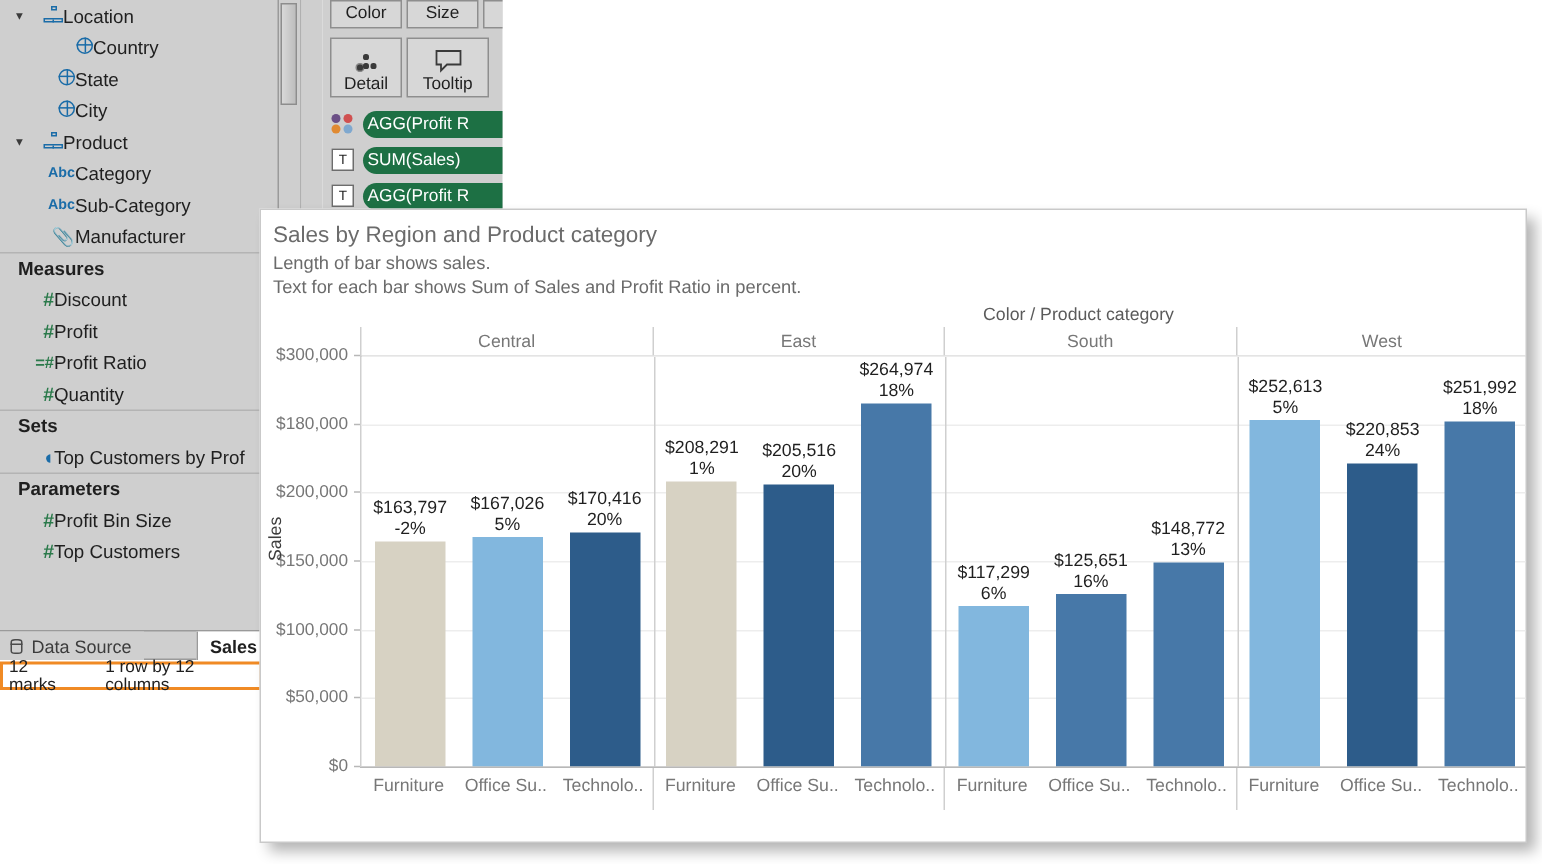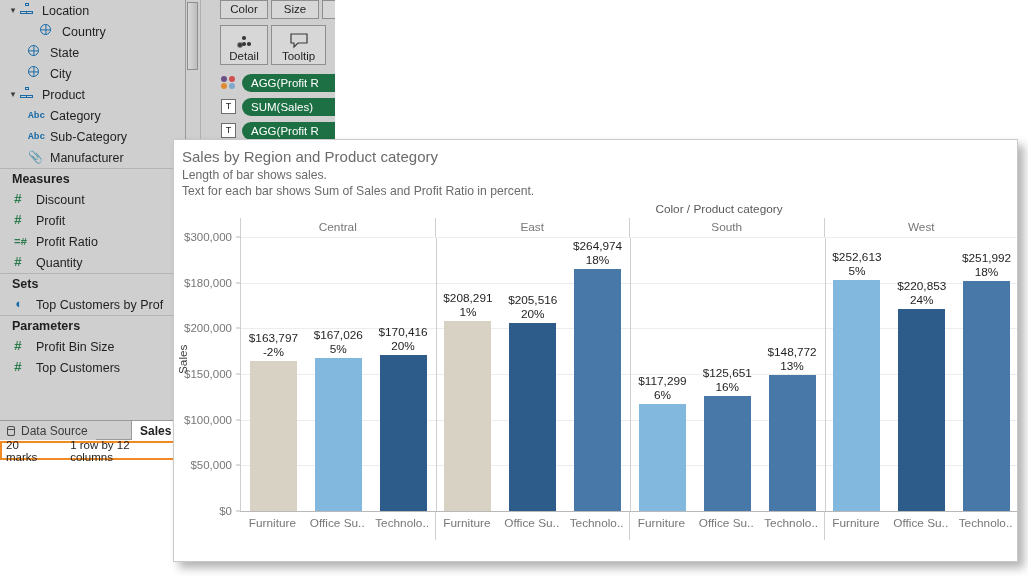--- a/index.html
+++ b/index.html
@@ -51,25 +51,24 @@
     width: 14px;
     color: #3b3b3b;
     font-size: 9px;
     line-height: 1;
     display: inline-block;
     text-align: center;
   }
   .pane-row .ic {
     width: 22px;
     display: inline-block;
-    text-align: left;
+    text-align: right;
     color: #1a6ca8;
     font-size: 12px;
     flex: 0 0 22px;
-    font-family: Liberation Mono, monospace;
   }
   .pane-row .ic.abc {
     font-size: 9.5px;
     font-weight: bold;
     color: #1a6ca8;
   }
   .pane-row .ic.hashg {
     color: #2b7a4b;
     font-weight: bold;
     font-size: 13px;
@@ -178,21 +177,21 @@
     padding-bottom: 2px;
   }
   .mk-pill {
     position: absolute;
     height: 18px;
     background: #1d7044;
     border-radius: 9px;
     color: #ffffff;
     font-size: 11.5px;
     line-height: 18px;
-    padding-left: 9px;
+    padding-left: 3px;
     white-space: nowrap;
     overflow: hidden;
   }
   .mk-shelf-icon {
     position: absolute;
     width: 15px; height: 15px;
     border: 1px solid #6d6d6d;
     box-sizing: border-box;
     background: #ffffff;
     font-size: 9px;
@@ -566,21 +565,21 @@
     <div id="tab-datasource">
       <span class="db-icon"></span>
       <span>Data Source</span>
     </div>
     <div id="tab-sheet">
       <span>Sales</span>
     </div>
   </div>
 
   <div id="status-bar">
-    <span id="status-marks">20 marks</span>
+    <span id="status-marks">12 marks</span>
     <span id="status-dims">1 row by 12 columns</span>
   </div>
 </div>
 
 <div id="viz-window">
 
   <div id="viz-titleblock">
     <div id="viz-title">Sales by Region and Product category</div>
     <div class="viz-sub">Length of bar shows sales.</div>
     <div class="viz-sub">Text for each bar shows Sum of Sales and Profit Ratio in percent.</div>

